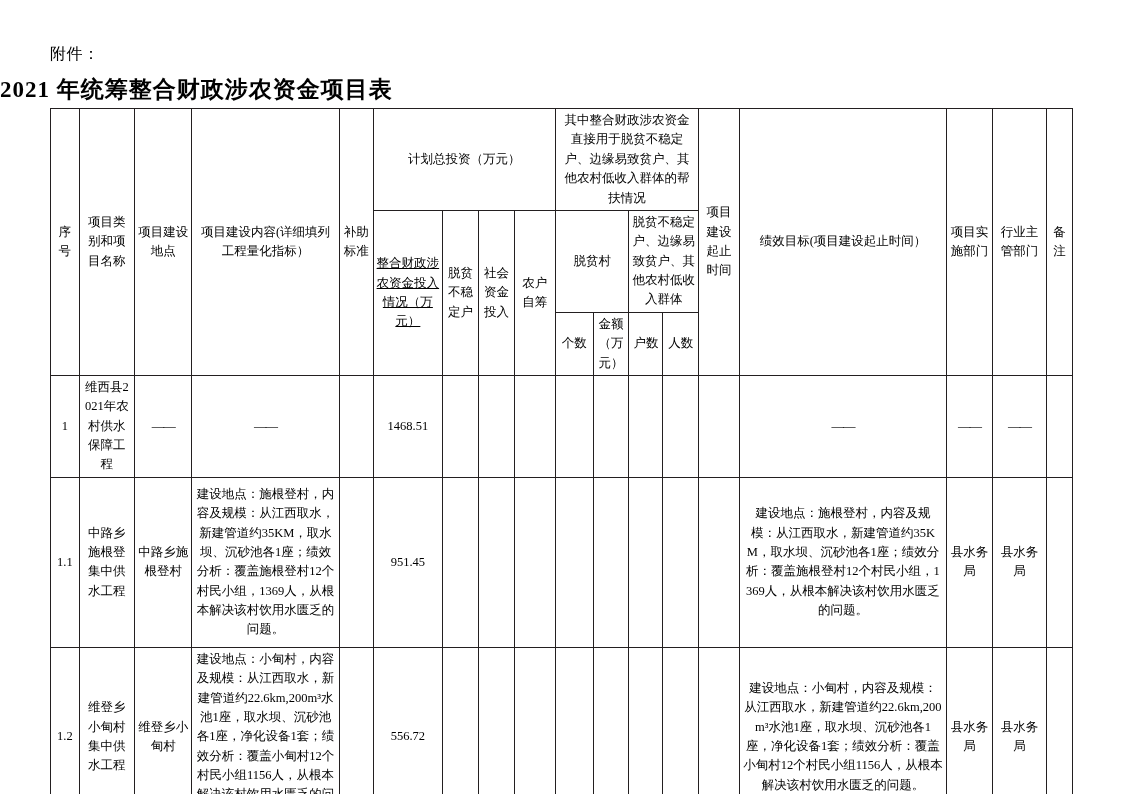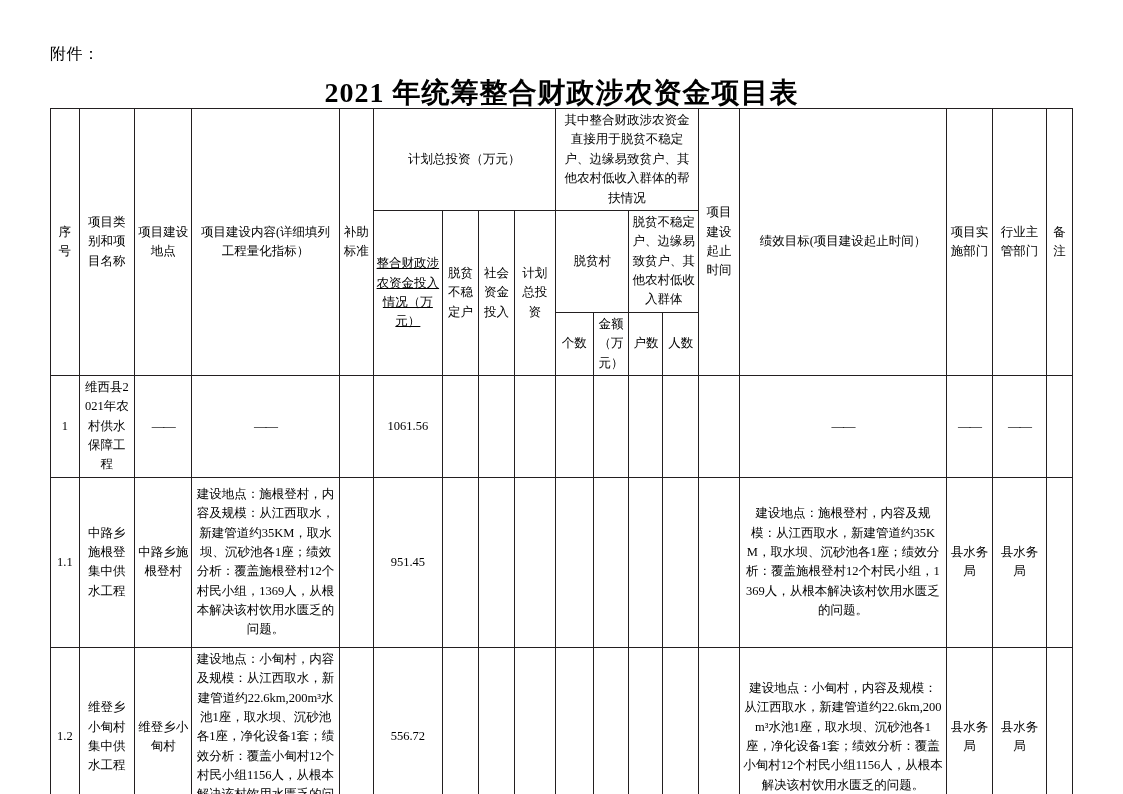--- a/index.html
+++ b/index.html
@@ -28,22 +28,22 @@
     top: 44px;
     font-size: 16px;
     font-family: "Liberation Serif", "DejaVu Serif", serif;
     letter-spacing: 0.5px;
   }
   .doc-title {
     position: absolute;
     left: 0;
     top: 74px;
     width: 1123px;
-    text-align: center;
-    font-size: 28px;
+    text-align: left;
+    font-size: 23px;
     font-weight: bold;
     letter-spacing: 1px;
     font-family: "Liberation Serif", "DejaVu Serif", serif;
   }
   table.project-table {
     position: absolute;
     left: 50px;
     top: 108px;
     width: 1023px;
     border-collapse: collapse;
@@ -129,41 +129,41 @@
         <th rowspan="4" class="h-main">项目建设起止时间</th>
         <th rowspan="4" class="h-main">绩效目标(项目建设起止时间）</th>
         <th rowspan="4" class="h-main">项目实施部门</th>
         <th rowspan="4" class="h-main">行业主管部门</th>
         <th rowspan="4" class="h-main">备注</th>
       </tr>
       <tr>
         <th rowspan="3" class="h-small">整合财政涉农资金投入情况（万元）</th>
         <th rowspan="3" class="h-main">脱贫不稳定户</th>
         <th rowspan="3" class="h-main">社会资金投入</th>
-        <th rowspan="3" class="h-main">计划总投资</th>
+        <th rowspan="3" class="h-main">农户自筹</th>
         <th colspan="2" class="h-main">脱贫村</th>
         <th colspan="2" class="h-xsmall">脱贫不稳定户、边缘易致贫户、其他农村低收入群体</th>
       </tr>
       <tr>
         <th rowspan="2" class="h-main">个数</th>
         <th rowspan="2" class="h-tiny">金额（万元）</th>
         <th rowspan="2" class="h-main">户数</th>
         <th rowspan="2" class="h-main">人数</th>
       </tr>
       <tr></tr>
     </thead>
 
     <tbody>
       <tr class="r1">
         <td class="cell-num">1</td>
         <td class="cell-narrow">维西县2021年农村供水保障工程</td>
         <td class="cell-dash">——</td>
         <td class="cell-dash">——</td>
         <td></td>
-        <td class="cell-num">1061.56</td>
+        <td class="cell-num">1468.51</td>
         <td></td>
         <td></td>
         <td></td>
         <td></td>
         <td></td>
         <td></td>
         <td></td>
         <td></td>
         <td class="cell-dash">——</td>
         <td class="cell-dash">——</td>

